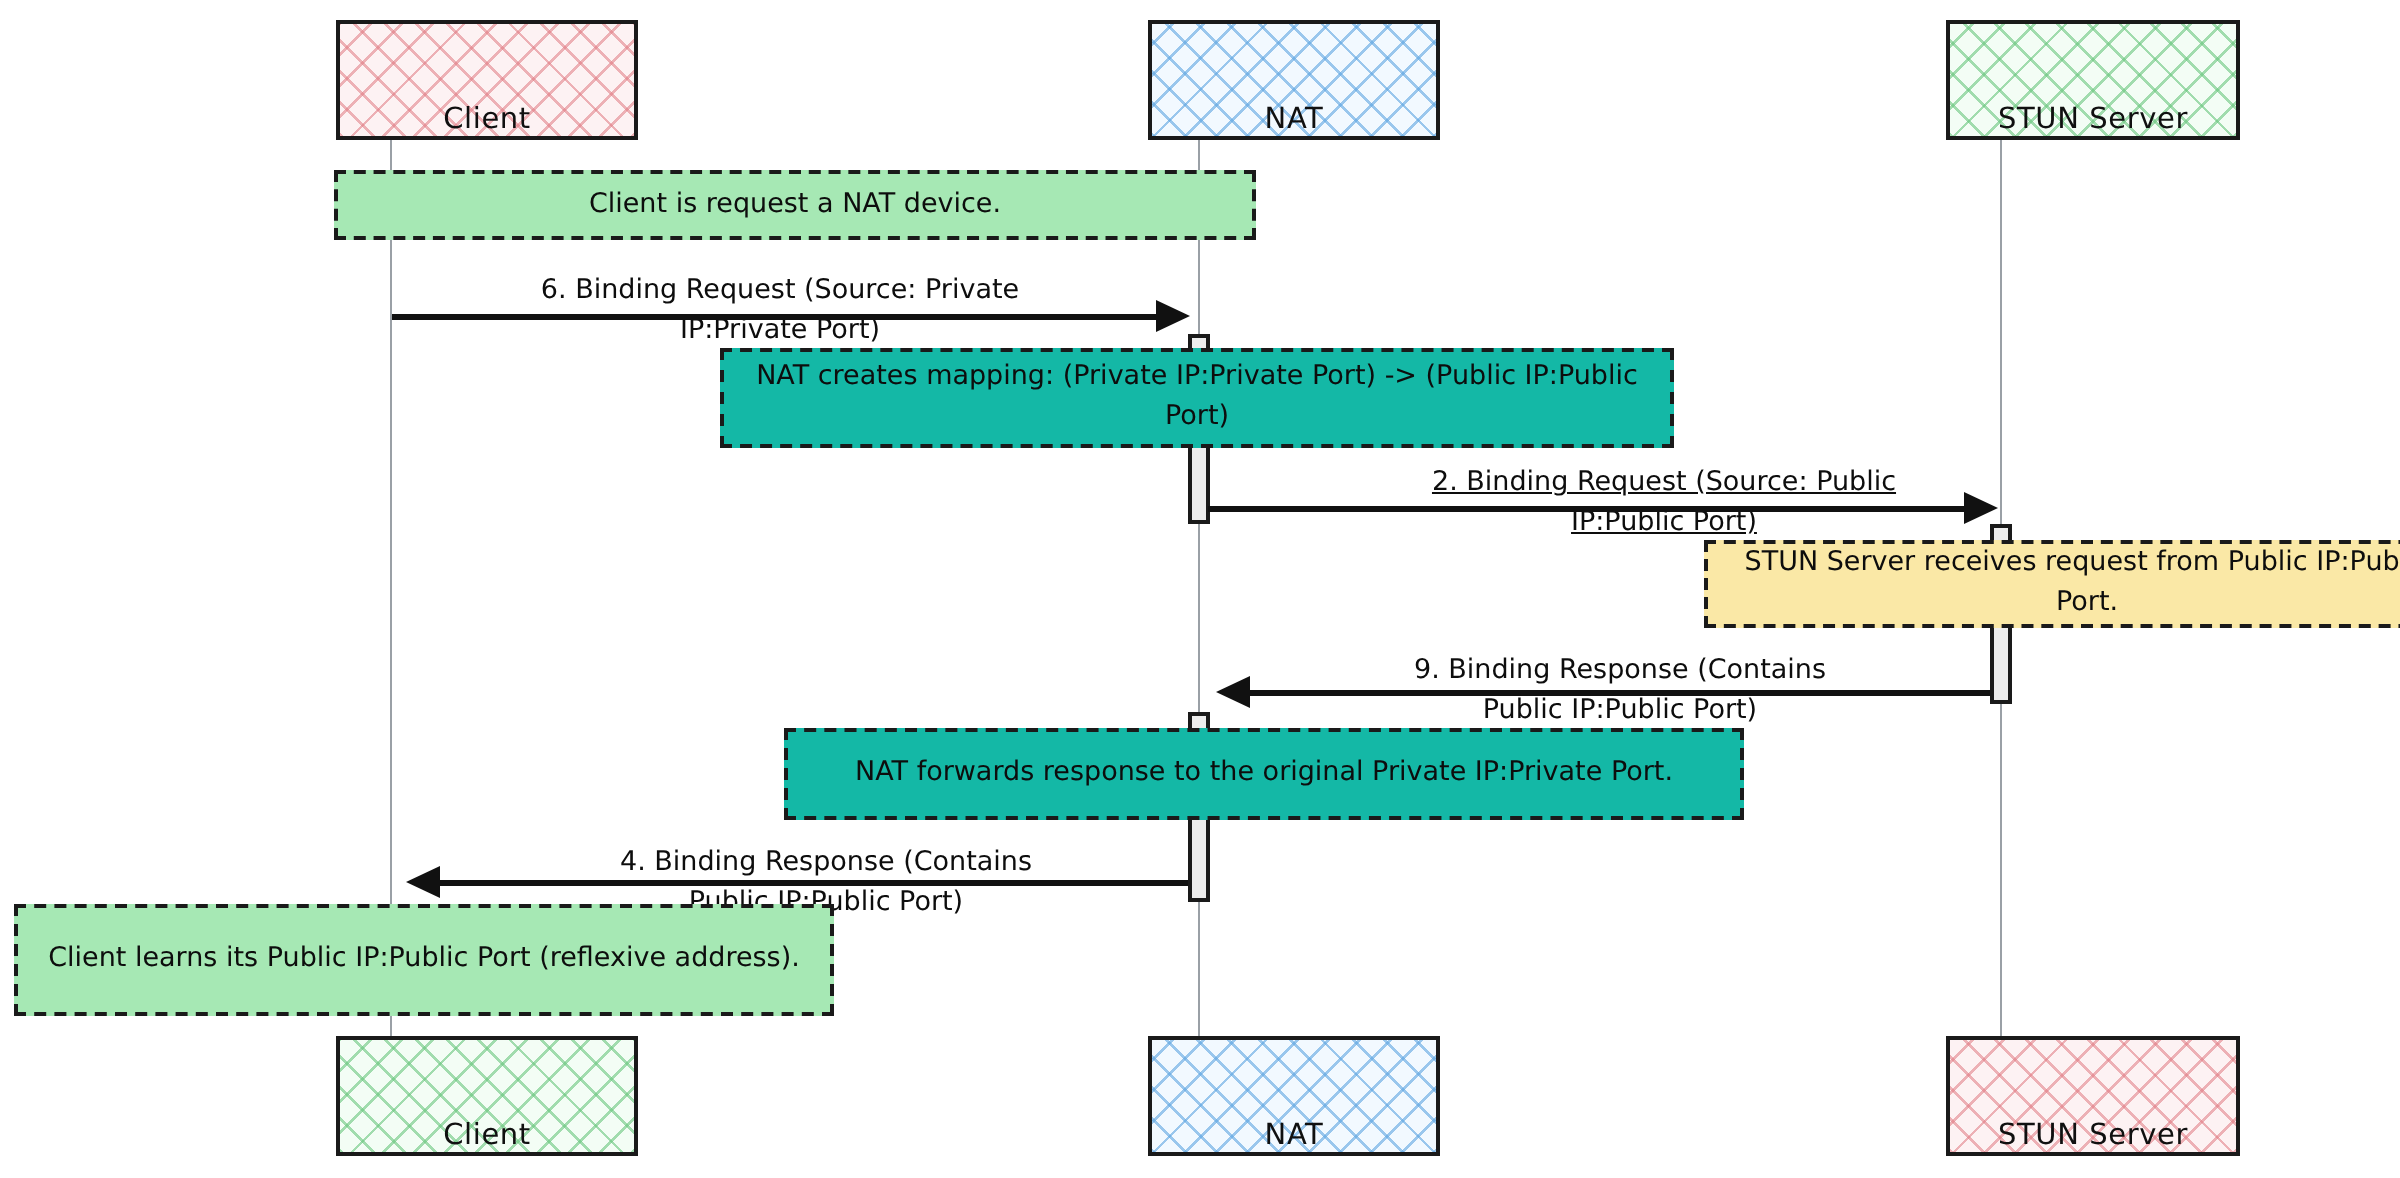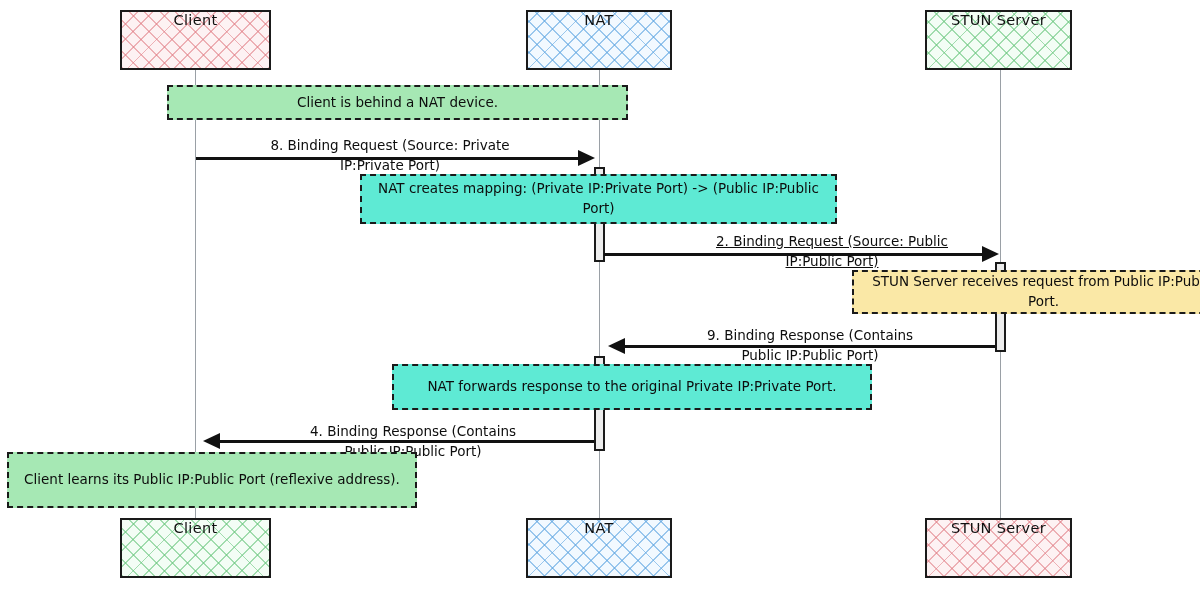--- a/index.html
+++ b/index.html
@@ -21,26 +21,27 @@
     position: absolute;
     width: 1px;
     background: #9aa0a6;
   }
 
   
   .actor-box {
     position: absolute;
     border: 2.5px solid #1a1a1a;
     display: flex;
-    align-items: flex-start;
+    align-items: flex-end;
     justify-content: center;
     font-size: 14.5px;
     color: #101010;
     letter-spacing: 0.3px;
     background-color: #ffffff;
+    margin-left: 48px;
   }
   .hatch-pink {
     background-color: #fdf2f3;
     background-image:
       repeating-linear-gradient(45deg, rgba(224,122,130,.55) 0 1.4px, transparent 1.4px 11px),
       repeating-linear-gradient(-45deg, rgba(224,122,130,.55) 0 1.4px, transparent 1.4px 11px);
   }
   .hatch-blue {
     background-color: #f2f9ff;
     background-image:
@@ -69,21 +70,21 @@
     display: flex;
     align-items: center;
     justify-content: center;
     text-align: center;
     font-size: 13.5px;
     line-height: 1.45;
     color: #0d0d0d;
     padding: 3px 10px;
   }
   .note-green  { background: #a6e8b4; }
-  .note-blue   { background: #5eead4; align-items: center; }
+  .note-blue   { background: #14b8a6; align-items: center; }
   .note-yellow { background: #fae8a6; margin-left: 45px; }
 
   
   .msg-label {
     position: absolute;
     text-align: center;
     font-size: 13.5px;
     line-height: 1.45;
     color: #0d0d0d;
     white-space: pre-line;
@@ -131,24 +132,24 @@
     <span>Client</span>
   </div>
   <div class="actor-box hatch-blue" style="left:526px; top:518px; width:146px; height:60px;">
     <span>NAT</span>
   </div>
   <div class="actor-box hatch-pink" style="left:925px; top:518px; width:147px; height:60px;">
     <span>STUN Server</span>
   </div>
 
   <div class="note note-green" style="left:167px; top:85px; width:461px; height:35px;">
-    <span>Client is behind a NAT device.</span>
+    <span>Client is request a NAT device.</span>
   </div>
 
-  <div class="msg-label" style="left:245px; top:136px; width:290px;">8. Binding Request (Source: Private
+  <div class="msg-label" style="left:245px; top:136px; width:290px;">6. Binding Request (Source: Private
 IP:Private Port)</div>
   <div class="msg-line" style="left:196px; top:157px; width:385px;"></div>
   <div class="arrow-head arrow-right" style="left:578px; top:150px;"></div>
 
   <div class="activation" style="left:594px; top:167px; height:95px;"></div>
 
   <div class="note note-blue" style="left:360px; top:174px; width:477px; height:50px;">
     <span>NAT creates mapping: (Private IP:Private Port) -&gt; (Public IP:Public Port)</span>
   </div>
 

